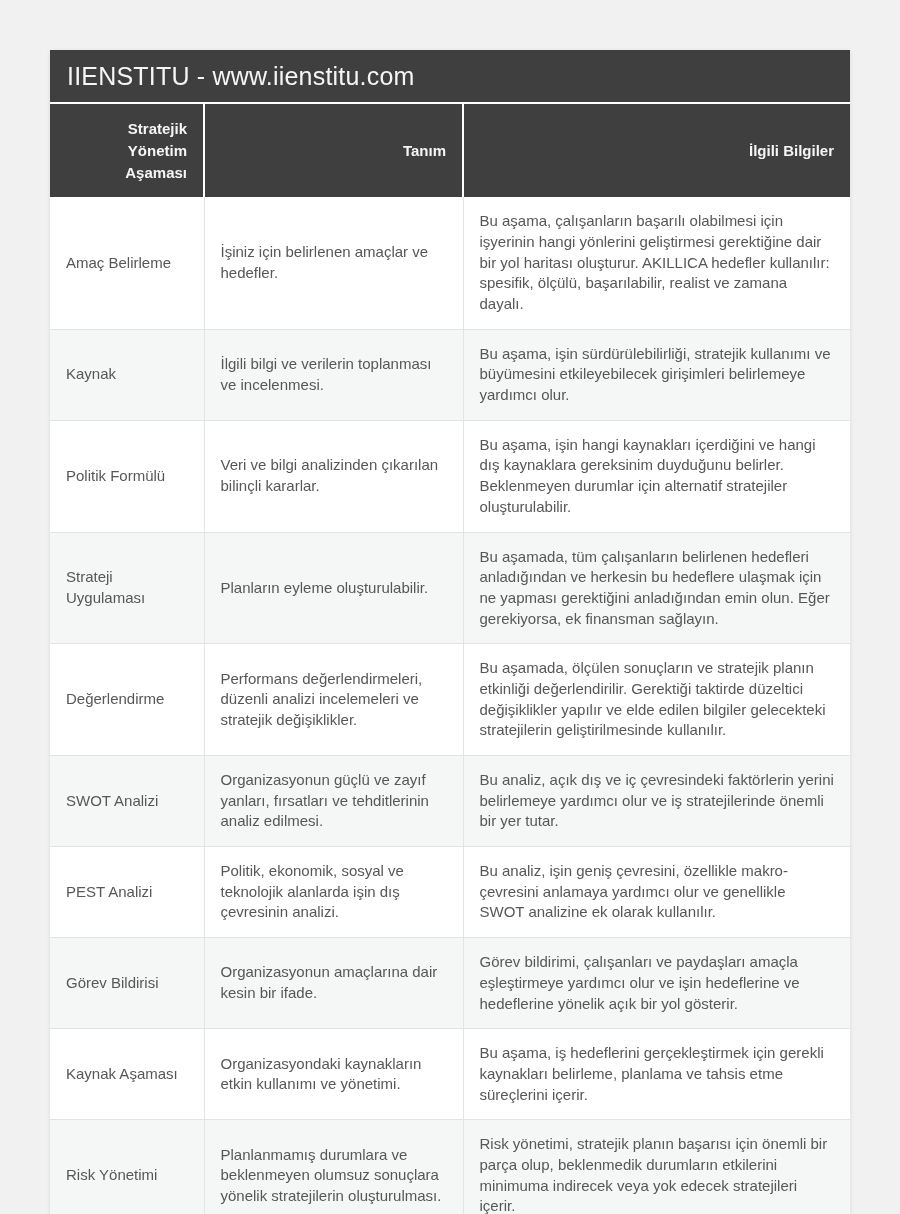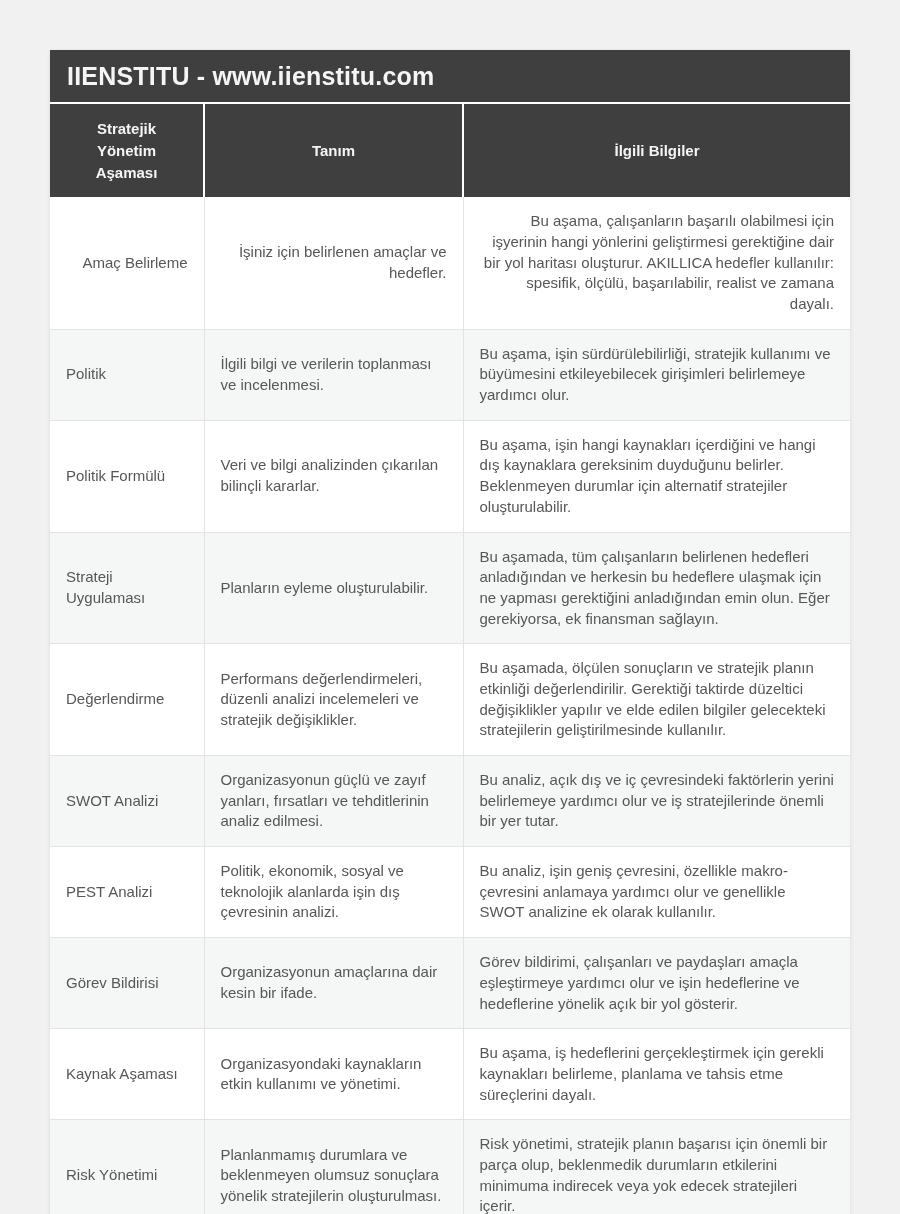--- a/index.html
+++ b/index.html
@@ -22,55 +22,55 @@
   .card{
     width:800px;
     margin:50px auto 50px auto;
     box-shadow:0 1px 4px rgba(0,0,0,0.10);
     background:var(--row-bg);
   }
   .title-bar{
     background:var(--header-bg);
     color:var(--header-text);
     font-size:25px;
-    font-weight:bold;
+    font-weight:normal;
     padding:12px 17px 11px 17px;
     border-bottom:2px solid #ffffff;
     letter-spacing:0.2px;
   }
   table{
     width:100%;
     border-collapse:collapse;
     table-layout:fixed;
   }
   col.c1{width:154px;}
   col.c2{width:259px;}
   col.c3{width:387px;}
   thead th{
     background:var(--header-bg);
     color:var(--header-text);
     font-size:15px;
     font-weight:bold;
-    text-align:center;
+    text-align:right;
     vertical-align:middle;
     padding:14px 16px;
     height:58px;
     line-height:1.45;
   }
   thead th + th{border-left:2px solid #ffffff;margin-left:44px;}
   tbody td{
     font-size:15px;
     line-height:1.38;
     vertical-align:middle;
     text-align:left;
     padding:14px 16px;
     background:var(--row-bg);
     border-top:1px solid var(--border);
   }
-  tbody tr:first-child td{border-top:none;text-align:right;}
+  tbody tr:first-child td{border-top:none;}
   tbody td + td{border-left:1px solid var(--border);}
   tbody tr.alt td{background:var(--row-alt-bg);}
   tbody tr:last-child td{border-bottom:1px solid var(--border);}
   tr.h-a td{height:102px;}
   tr.h-b td{height:57px;}
   tr.h-c td{height:77px;}
 </style>
 </head>
 <body>
 
@@ -90,21 +90,21 @@
         <th>İlgili Bilgiler</th>
       </tr>
     </thead>
     <tbody>
       <tr class="h-a">
         <td>Amaç Belirleme</td>
         <td>İşiniz için belirlenen amaçlar ve hedefler.</td>
         <td>Bu aşama, çalışanların başarılı olabilmesi için işyerinin hangi yönlerini geliştirmesi gerektiğine dair bir yol haritası oluşturur. AKILLICA hedefler kullanılır: spesifik, ölçülü, başarılabilir, realist ve zamana dayalı.</td>
       </tr>
       <tr class="h-b alt">
-        <td>Politik</td>
+        <td>Kaynak</td>
         <td>İlgili bilgi ve verilerin toplanması ve incelenmesi.</td>
         <td>Bu aşama, işin sürdürülebilirliği, stratejik kullanımı ve büyümesini etkileyebilecek girişimleri belirlemeye yardımcı olur.</td>
       </tr>
       <tr class="h-c">
         <td>Politik Formülü</td>
         <td>Veri ve bilgi analizinden çıkarılan bilinçli kararlar.</td>
         <td>Bu aşama, işin hangi kaynakları içerdiğini ve hangi dış kaynaklara gereksinim duyduğunu belirler. Beklenmeyen durumlar için alternatif stratejiler oluşturulabilir.</td>
       </tr>
       <tr class="h-c alt">
         <td>Strateji Uygulaması</td>
@@ -127,21 +127,21 @@
         <td>Bu analiz, işin geniş çevresini, özellikle makro-çevresini anlamaya yardımcı olur ve genellikle SWOT analizine ek olarak kullanılır.</td>
       </tr>
       <tr class="h-b alt">
         <td>Görev Bildirisi</td>
         <td>Organizasyonun amaçlarına dair kesin bir ifade.</td>
         <td>Görev bildirimi, çalışanları ve paydaşları amaçla eşleştirmeye yardımcı olur ve işin hedeflerine ve hedeflerine yönelik açık bir yol gösterir.</td>
       </tr>
       <tr class="h-b">
         <td>Kaynak Aşaması</td>
         <td>Organizasyondaki kaynakların etkin kullanımı ve yönetimi.</td>
-        <td>Bu aşama, iş hedeflerini gerçekleştirmek için gerekli kaynakları belirleme, planlama ve tahsis etme süreçlerini dayalı.</td>
+        <td>Bu aşama, iş hedeflerini gerçekleştirmek için gerekli kaynakları belirleme, planlama ve tahsis etme süreçlerini içerir.</td>
       </tr>
       <tr class="h-c alt">
         <td>Risk Yönetimi</td>
         <td>Planlanmamış durumlara ve beklenmeyen olumsuz sonuçlara yönelik stratejilerin oluşturulması.</td>
         <td>Risk yönetimi, stratejik planın başarısı için önemli bir parça olup, beklenmedik durumların etkilerini minimuma indirecek veya yok edecek stratejileri içerir.</td>
       </tr>
     </tbody>
   </table>
 </div>
 

